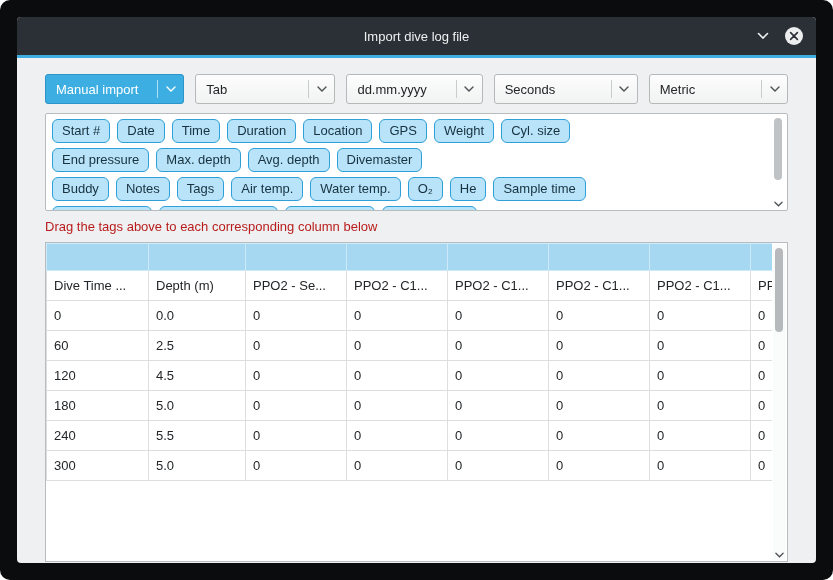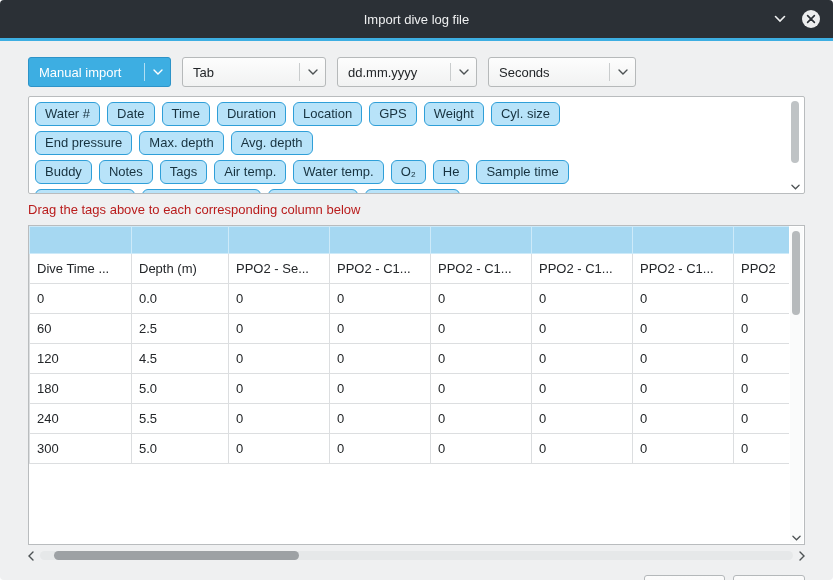--- a/index.html
+++ b/index.html
@@ -1,19 +1,19 @@
 <!DOCTYPE html>
 <html style="--accent: #3daee2; --titlebar: #2b3036; --tag-fill: #b8e3f9; --tag-border: #2f9fd8; --drop-cell: #a6d8f2;"><head>
 <meta charset="utf-8">
 <style>
   * { margin:0; padding:0; box-sizing:border-box; }
   html,body { width:833px; height:580px; }
   body { font-family:"Liberation Sans", sans-serif; background:#ffffff; position:relative; font-size:13px; color:#232629; }
 
-  .frame { position:absolute; inset:0; background:#0b0c0d; border-radius:10px; padding:0; }
+  .frame { position:absolute; inset:0; background:#0b0c0d; border-radius:10px; padding:17px; }
   .window { width:100%; height:100%; border-radius:4px; overflow:hidden; background:#eff0f1; display:flex; flex-direction:column; }
 
   .titlebar { height:38px; background:var(--titlebar,#2b3036); position:relative; display:flex; align-items:center; flex:0 0 auto; }
   .title { flex:1; text-align:center; color:#eff0f1; font-size:13px; }
   .tb-icons { position:absolute; right:12px; top:0; bottom:0; display:flex; align-items:center; gap:15px; }
   .tb-shade { color:#eff0f1; display:flex; align-items:center; cursor:pointer; }
   .tb-close { display:flex; align-items:center; cursor:pointer; }
   .accent-line { height:3px; background:var(--accent,#3daee2); flex:0 0 auto; }
 
   .body { flex:1; padding:16px 28px 0; position:relative; }
@@ -119,38 +119,48 @@
         </div>
         <div class="combo w4">
           <span class="combo-text">Seconds</span>
           <span class="combo-sep"></span>
           <span class="combo-arrow">
             <svg width="10" height="6" viewBox="0 0 10 6">
                 <path d="M1 1l4 4 4-4" fill="none" stroke="currentColor" stroke-width="1.4" stroke-linecap="round"></path>
               </svg>
           </span>
         </div>
+        <div class="combo w5">
+          <span class="combo-text">Metric</span>
+          <span class="combo-sep"></span>
+          <span class="combo-arrow">
+            <svg width="10" height="6" viewBox="0 0 10 6">
+                <path d="M1 1l4 4 4-4" fill="none" stroke="currentColor" stroke-width="1.4" stroke-linecap="round"></path>
+              </svg>
+          </span>
+        </div>
       </div>
 
       <div class="tags-area">
         <div class="tags-content">
             <div class="tag-row">
-              <span class="tag">Water #</span>
+              <span class="tag">Start #</span>
               <span class="tag">Date</span>
               <span class="tag">Time</span>
               <span class="tag">Duration</span>
               <span class="tag">Location</span>
               <span class="tag">GPS</span>
               <span class="tag">Weight</span>
               <span class="tag">Cyl. size</span>
             </div>
             <div class="tag-row">
               <span class="tag">End pressure</span>
               <span class="tag">Max. depth</span>
               <span class="tag">Avg. depth</span>
+              <span class="tag">Divemaster</span>
             </div>
             <div class="tag-row">
               <span class="tag">Buddy</span>
               <span class="tag">Notes</span>
               <span class="tag">Tags</span>
               <span class="tag">Air temp.</span>
               <span class="tag">Water temp.</span>
               <span class="tag">O₂</span>
               <span class="tag">He</span>
               <span class="tag">Sample time</span>

